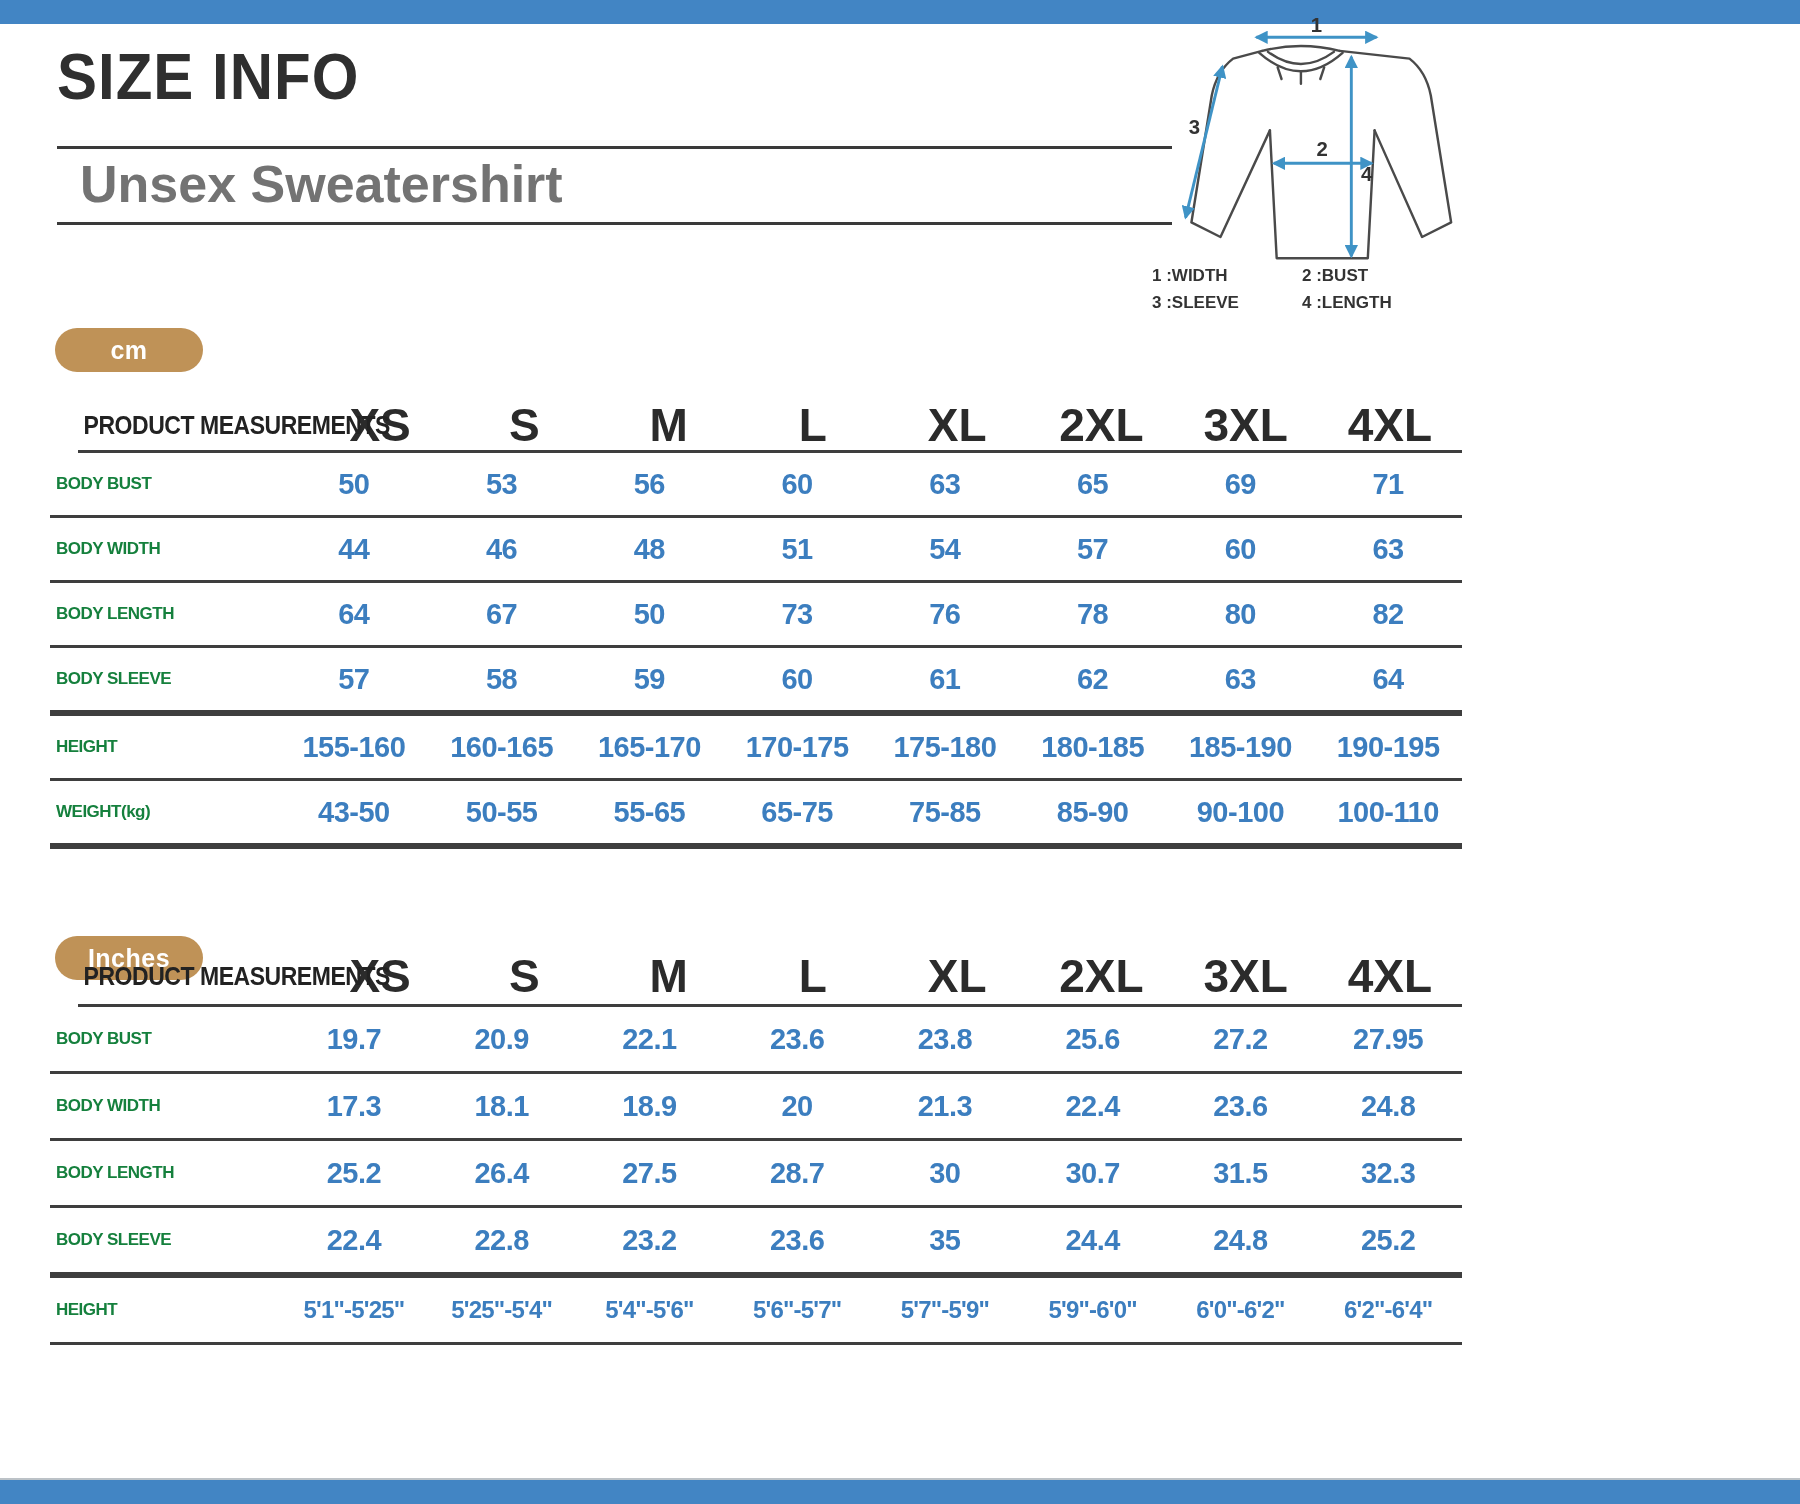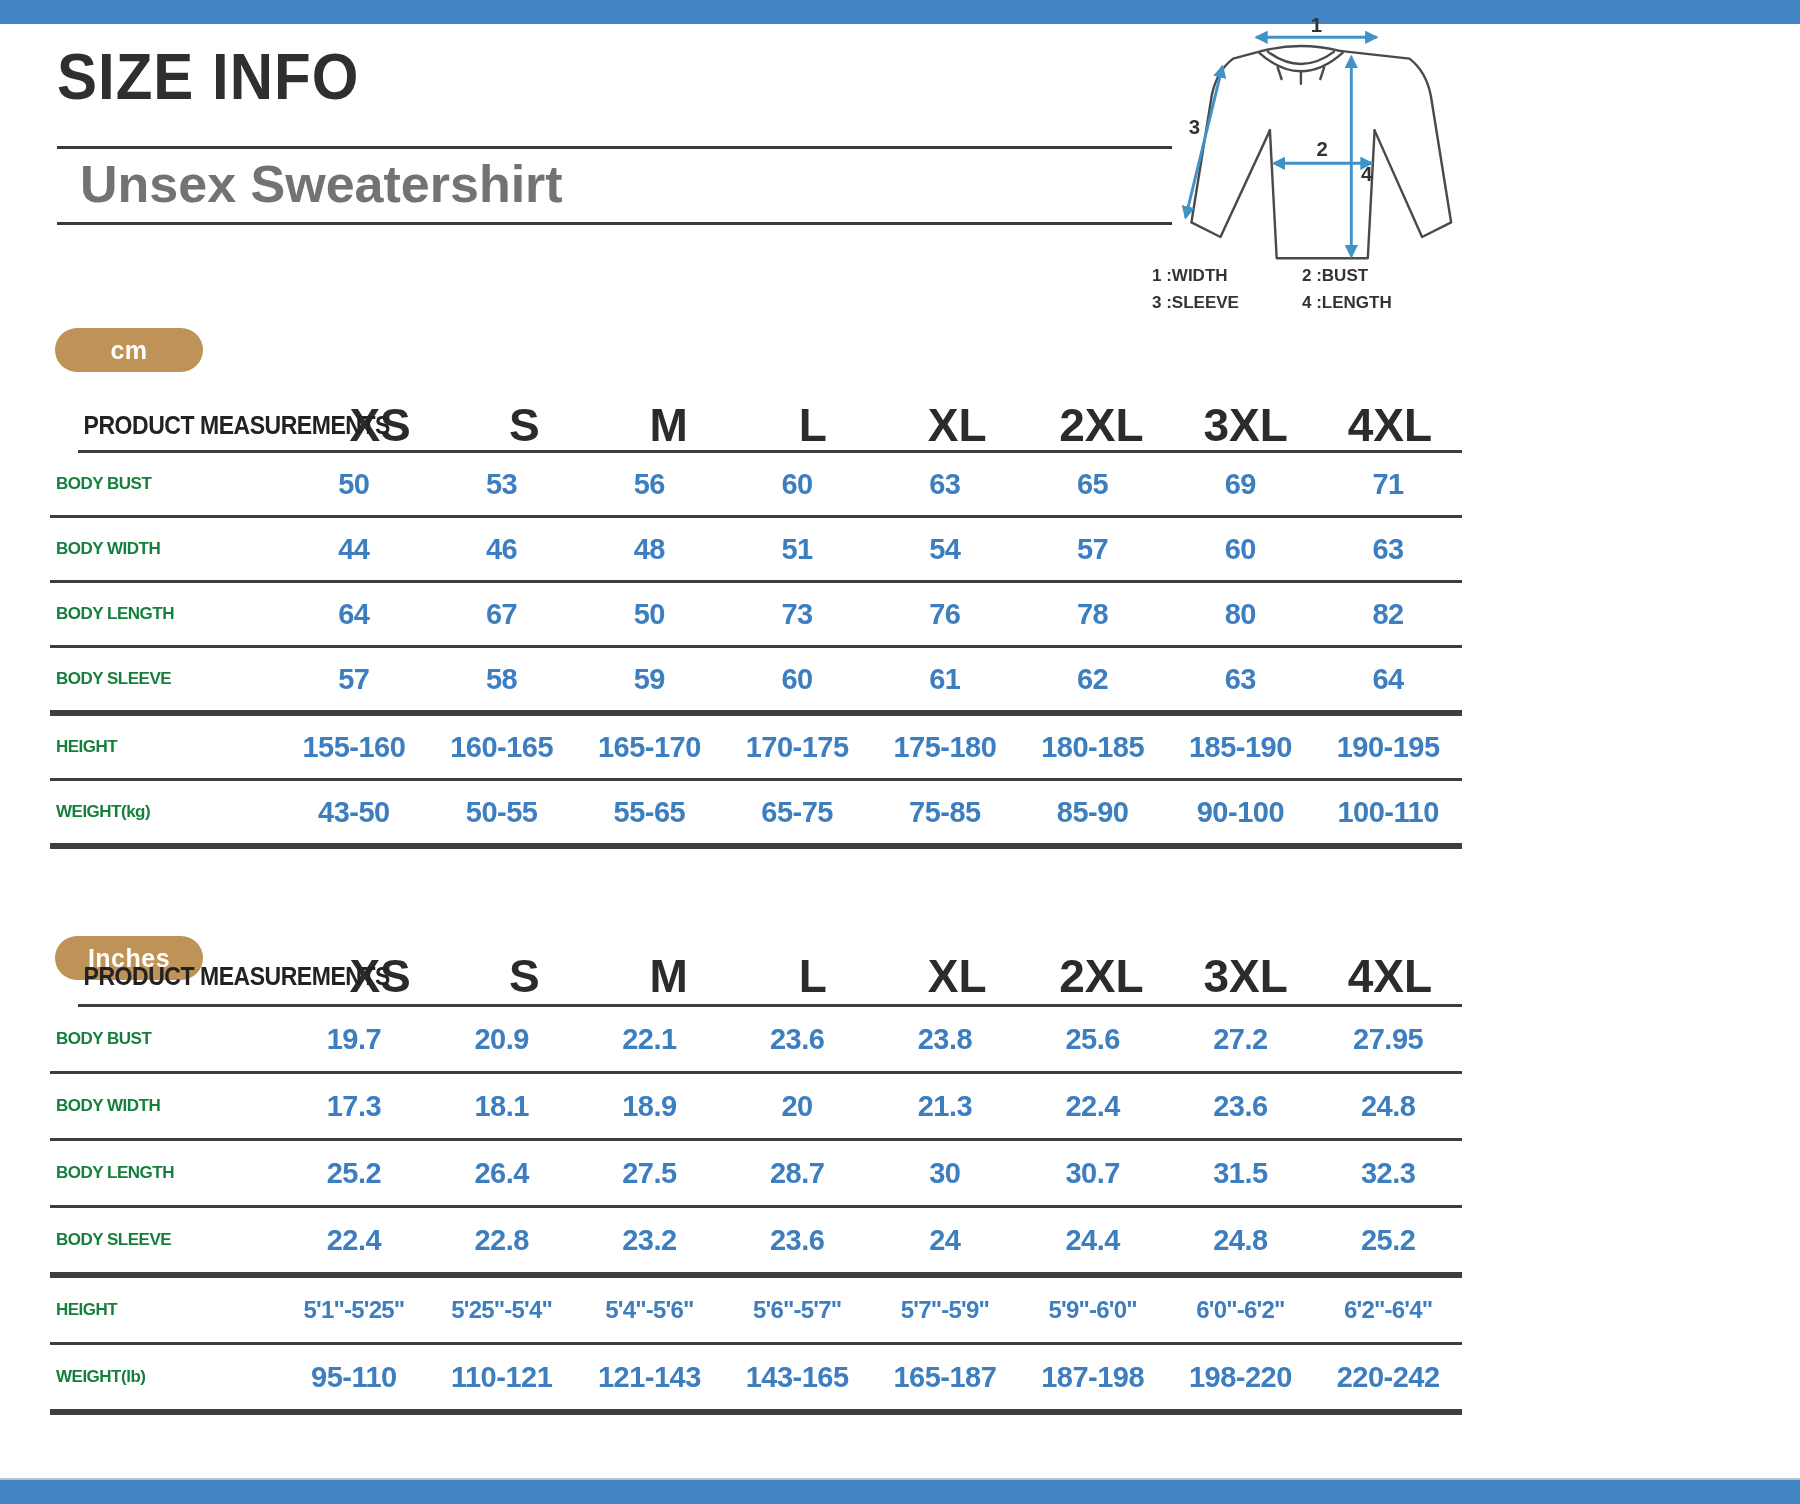--- a/index.html
+++ b/index.html
@@ -242,44 +242,33 @@
         <div class="cell val">30.7</div>
         <div class="cell val">31.5</div>
         <div class="cell val">32.3</div>
       </div>
       <div class="trow thick">
         <div class="cell lbl">BODY SLEEVE</div>
         <div class="cell val">22.4</div>
         <div class="cell val">22.8</div>
         <div class="cell val">23.2</div>
         <div class="cell val">23.6</div>
-        <div class="cell val">24</div>
+        <div class="cell val">35</div>
         <div class="cell val">24.4</div>
         <div class="cell val">24.8</div>
         <div class="cell val">25.2</div>
       </div>
       <div class="trow">
         <div class="cell lbl">HEIGHT</div>
         <div class="cell val sm">5'1"-5'25"</div>
         <div class="cell val sm">5'25"-5'4"</div>
         <div class="cell val sm">5'4"-5'6"</div>
         <div class="cell val sm">5'6"-5'7"</div>
         <div class="cell val sm">5'7"-5'9"</div>
         <div class="cell val sm">5'9"-6'0"</div>
         <div class="cell val sm">6'0"-6'2"</div>
         <div class="cell val sm">6'2"-6'4"</div>
       </div>
-      <div class="trow thick">
-        <div class="cell lbl">WEIGHT(lb)</div>
-        <div class="cell val">95-110</div>
-        <div class="cell val">110-121</div>
-        <div class="cell val">121-143</div>
-        <div class="cell val">143-165</div>
-        <div class="cell val">165-187</div>
-        <div class="cell val">187-198</div>
-        <div class="cell val">198-220</div>
-        <div class="cell val">220-242</div>
-      </div>
     </div>
 
   <div class="accent-bar bar-bottom"></div>
 
 </div>
 
 </body></html>

